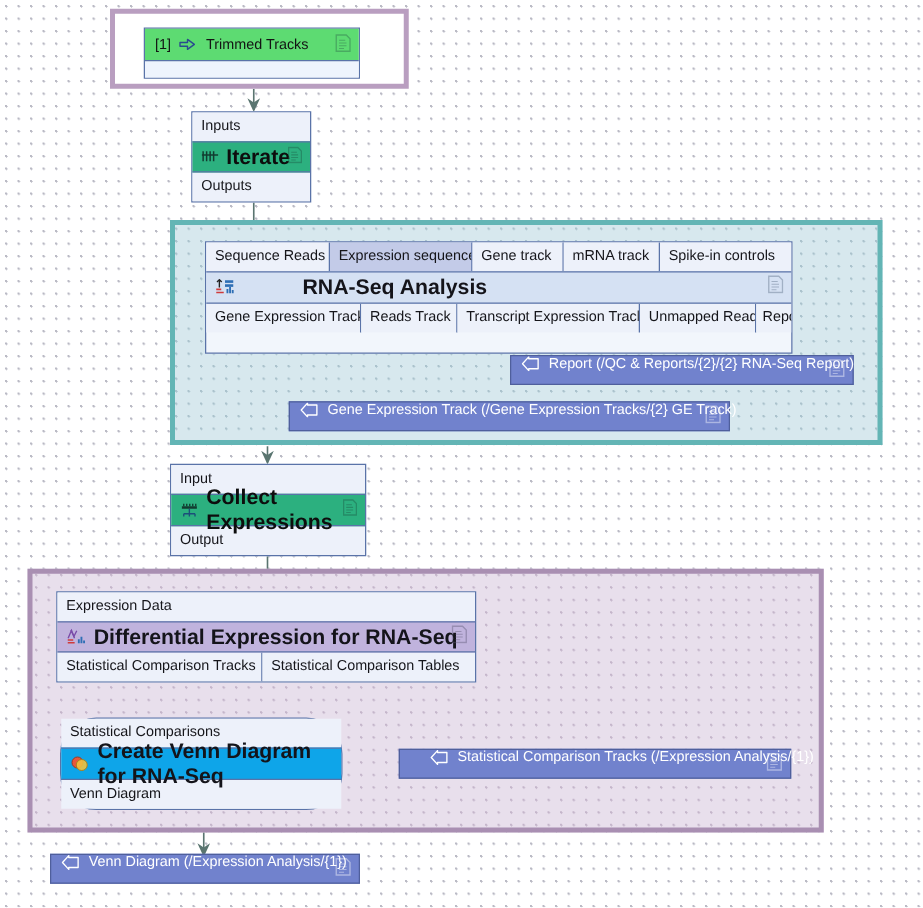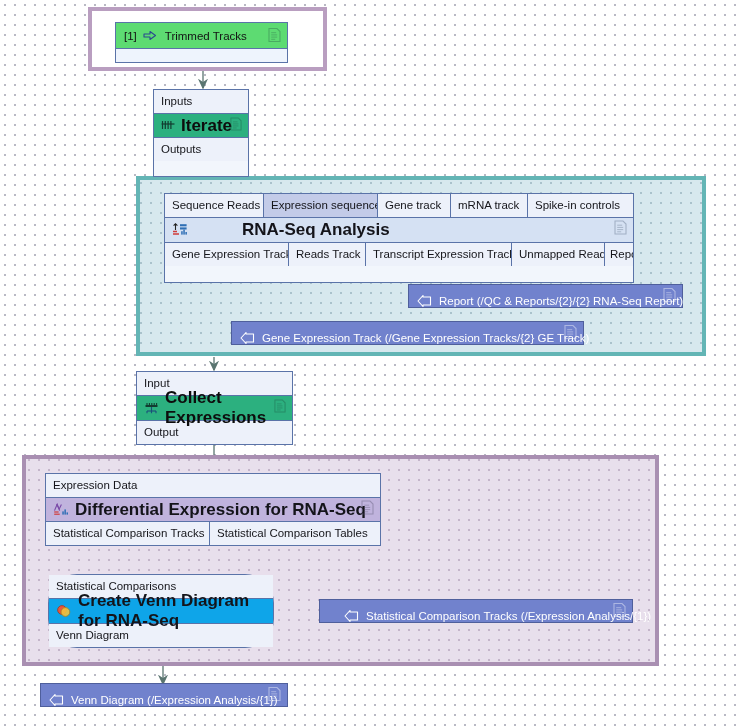--- a/index.html
+++ b/index.html
@@ -122,21 +122,21 @@
   }
 
   
   .export-node {
     position: absolute;
     box-sizing: border-box;
     border: 1px solid #4f5f9c;
     background: #7182cd;
     height: 24px;
     display: flex;
-    align-items: flex-end;
+    align-items: flex-start;
     padding: 0 8px;
     color: #ffffff;
     font-size: 11.5px;
     white-space: nowrap;
   }
   .export-node .lbl { margin-left: 7px; }
 
   
   .ico { display: inline-block; flex: none; line-height: 0; }
 
@@ -201,21 +201,21 @@
       <span class="doc-icon">
         <svg width="13" height="15" viewBox="0 0 13 15">
           <path d="M1,1 h8 l3,3 v10 h-11 z" fill="none" stroke="#2e6b4a" stroke-width="1.1"></path>
           <path d="M3.2,5.2 h5 M3.2,7.4 h6 M3.2,9.6 h6 M3.2,11.8 h4" stroke="#2e6b4a" stroke-width="0.9"></path>
         </svg>
       </span>
     </div>
     <div class="io-foot"></div>
   </div>
 
-  <div class="node" style="left:153px; top:89px; width:96px; height:88px;">
+  <div class="node" style="left:153px; top:89px; width:96px; height:73px;">
     <div class="port-row">
       <div class="port" style="width:100%; height:23px; line-height:22px; border-right:none;">Inputs</div>
     </div>
     <div class="body-row teal" style="height:25px;">
       <span class="ico">
         <svg width="14" height="13" viewBox="0 0 14 13">
           <path d="M1.5,2 v8 M4.3,2 v8 M7.1,2 v8 M9.9,2 v8" stroke="#123c30" stroke-width="1.2"></path>
           <path d="M0.5,5 h13" stroke="#123c30" stroke-width="1.2"></path>
         </svg>
       </span>

